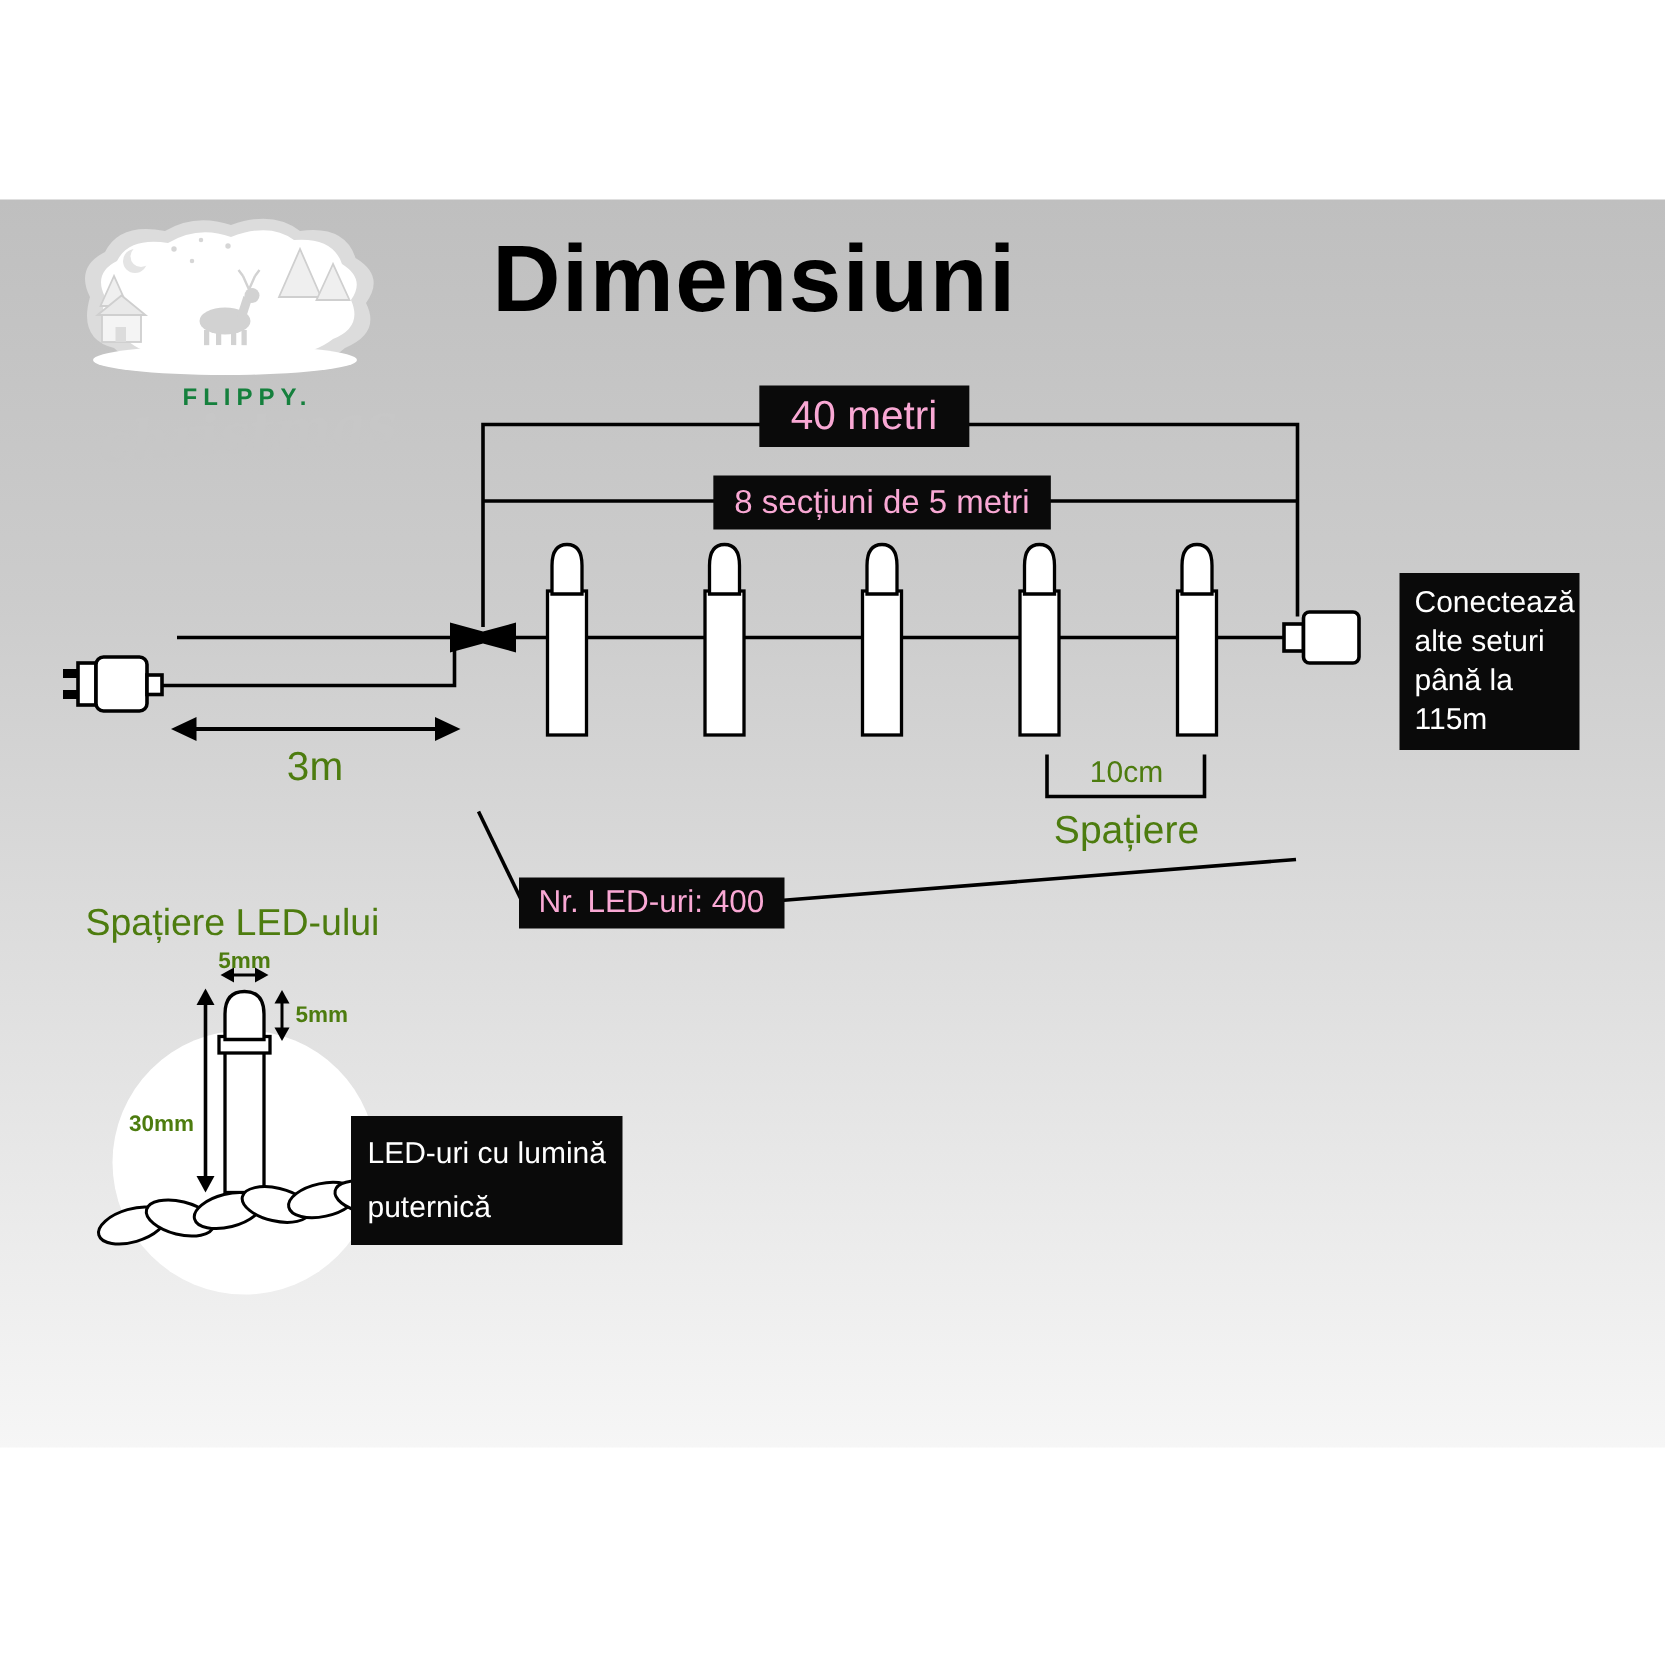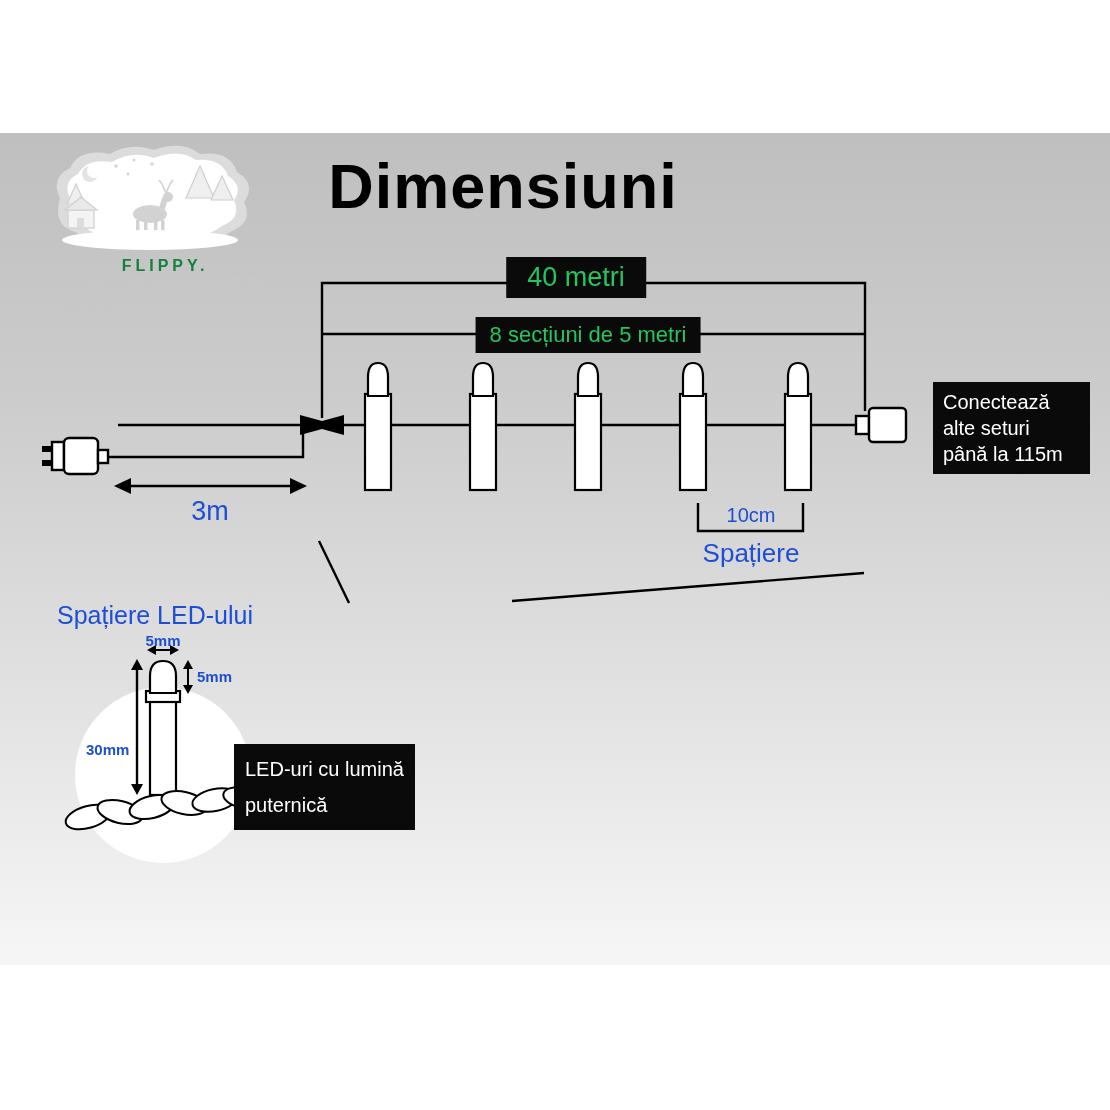--- a/index.html
+++ b/index.html
@@ -5,28 +5,28 @@
   * { margin:0; padding:0; box-sizing:border-box; }
   html,body { width:1110px; height:1110px; background:#fff; }
   body { font-family:"Liberation Sans", sans-serif; position:relative; overflow:hidden; }
   #canvas { position:absolute; top:0; left:0; width:1110px; height:1110px; background:#fff; }
   #stage { position:absolute; top:133px; left:0; width:1110px; height:832px;
            background:linear-gradient(180deg,#bfbfbf 0%, #cccccc 32%, #e2e2e2 68%, #f6f6f6 100%); }
   #overlay { position:absolute; top:0; left:0; }
   .abs { position:absolute; }
   .title { position:absolute; top:150px; left:0; width:1006px; text-align:center;
            font-size:63px; font-weight:bold; color:#000; letter-spacing:1px; }
-  .badge { position:absolute; background:#0a0a0a; color:#22c55e; text-align:center; white-space:nowrap; }
+  .badge { position:absolute; background:#0a0a0a; color:#f9a8d4; text-align:center; white-space:nowrap; }
   .b40  { left:576px; top:257px; transform:translateX(-50%); font-size:27px; padding:5px 21px; }
   .bsec { left:588px; top:317px; transform:translateX(-50%); font-size:22px; padding:5px 14px; }
   .bled { left:346px; top:585px; font-size:21px; padding:5px 13px; }
   .blacknote { position:absolute; background:#0a0a0a; color:#fff; white-space:pre-line; }
-  .connectnote { left:933px; top:382px; width:157px; font-size:20px; line-height:26px; padding:7px 10px; }
+  .connectnote { left:933px; top:382px; width:120px; font-size:20px; line-height:26px; padding:7px 10px; }
   .lednote { left:234px; top:744px; font-size:20px; line-height:36px; padding:7px 11px; }
-  .lbl { position:absolute; color:#1d4ed8; white-space:nowrap; }
+  .lbl { position:absolute; color:#4d7c0f; white-space:nowrap; }
   .l3m { left:210px; top:496px; transform:translateX(-50%); font-size:27px; }
   .l10cm { left:751px; top:504px; transform:translateX(-50%); font-size:20px; }
   .lspat { left:751px; top:538px; transform:translateX(-50%); font-size:26px; }
   .lmarime { left:57px; top:601px; font-size:25px; }
   .lsmall { font-size:15px; font-weight:bold; }
   .l5w { left:163px; top:632px; transform:translateX(-50%); }
   .l5h { left:197px; top:668px; }
   .l30 { left:86px; top:721px;margin-top:20px; }
   .disclaimer { position:absolute; top:905px; left:0; width:1110px; text-align:center;
                 font-size:24px; color:#000; }
@@ -167,20 +167,21 @@
       <ellipse cx="118" cy="100" rx="88" ry="10" fill="#ffffff"></ellipse>
     </svg>
   </div>
   <div class="logo-brand">FLIPPY.</div>
   <div class="logo-script">christmas</div>
 
   <div class="title">Dimensiuni</div>
 
   <div class="badge b40">40 metri</div>
   <div class="badge bsec">8 secțiuni de 5 metri</div>
+  <div class="badge bled">Nr. LED-uri: 400</div>
 
   <div class="blacknote connectnote">Conectează
 alte seturi
 până la 115m</div>
   <div class="blacknote lednote">LED-uri cu lumină
 puternică</div>
 
   <div class="lbl l3m">3m</div>
   <div class="lbl l10cm">10cm</div>
   <div class="lbl lspat">Spațiere</div>

